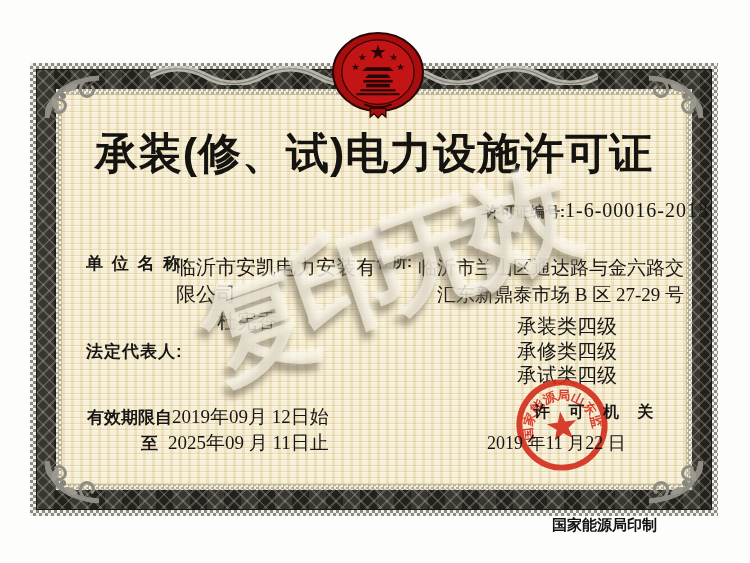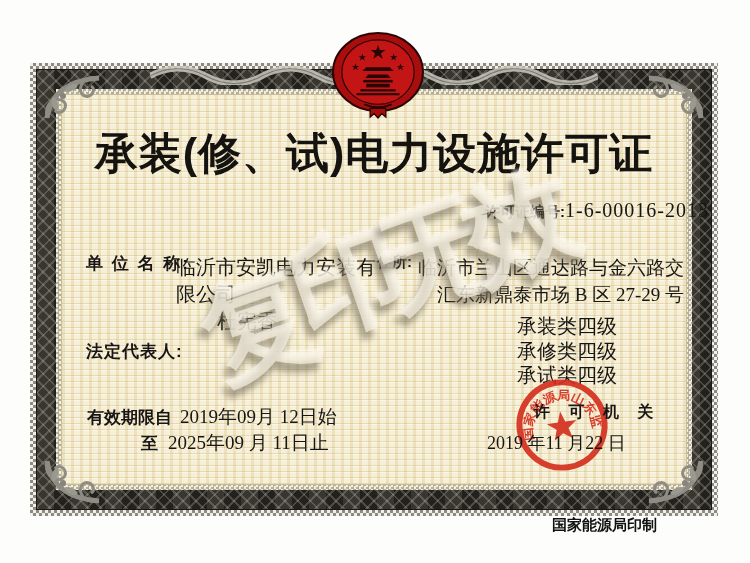--- a/index.html
+++ b/index.html
@@ -49,21 +49,21 @@
 
   .unit-lbl  { left:56px;  top:189px; font-size:17px; letter-spacing:2px; }
   .unit-val  { left:146px; top:191px; font-size:20px; line-height:27px; }
   .addr-lbl  { left:347px; top:190px; font-size:15px; }
   .addr-val  { left:388px; top:191px; font-size:19px; line-height:27px;text-align:right; }
   .legal-lbl { left:56px;  top:245px; font-size:17px; letter-spacing:1px;margin-top:32px; }
   .legal-val { left:159px; top:245px; font-size:20px;margin-left:28px; }
   .class-lbl { left:341px; top:245px; font-size:17px; }
   .grades    { left:487px; top:251px; font-size:20px; line-height:24.5px; }
 
-  .valid1 { left:57px;  top:341px; display:flex; align-items:baseline; gap:8px; }
+  .valid1 { left:57px;  top:341px; display:flex; align-items:baseline; gap:0; }
   .valid2 { left:111px; top:367px; display:flex; align-items:baseline; gap:10px; }
   .valid1 .lbl, .valid2 .lbl { font-size:17px; }
   .valid1 .val, .valid2 .val { font-size:19px; }
 
   .auth-lbl  { left:504px; top:339px; font-size:16px; font-weight:bold; letter-spacing:7px; z-index:6; }
   .auth-date { left:457px; top:368px; font-size:18px; z-index:6; }
 
   .seal { position:absolute; left:483px; top:313px; width:98px; height:98px; z-index:5; opacity:.92; transform:rotate(-8deg); }
 
   .wm { position:absolute; z-index:4; font-family:"Liberation Serif", serif; font-weight:bold;

